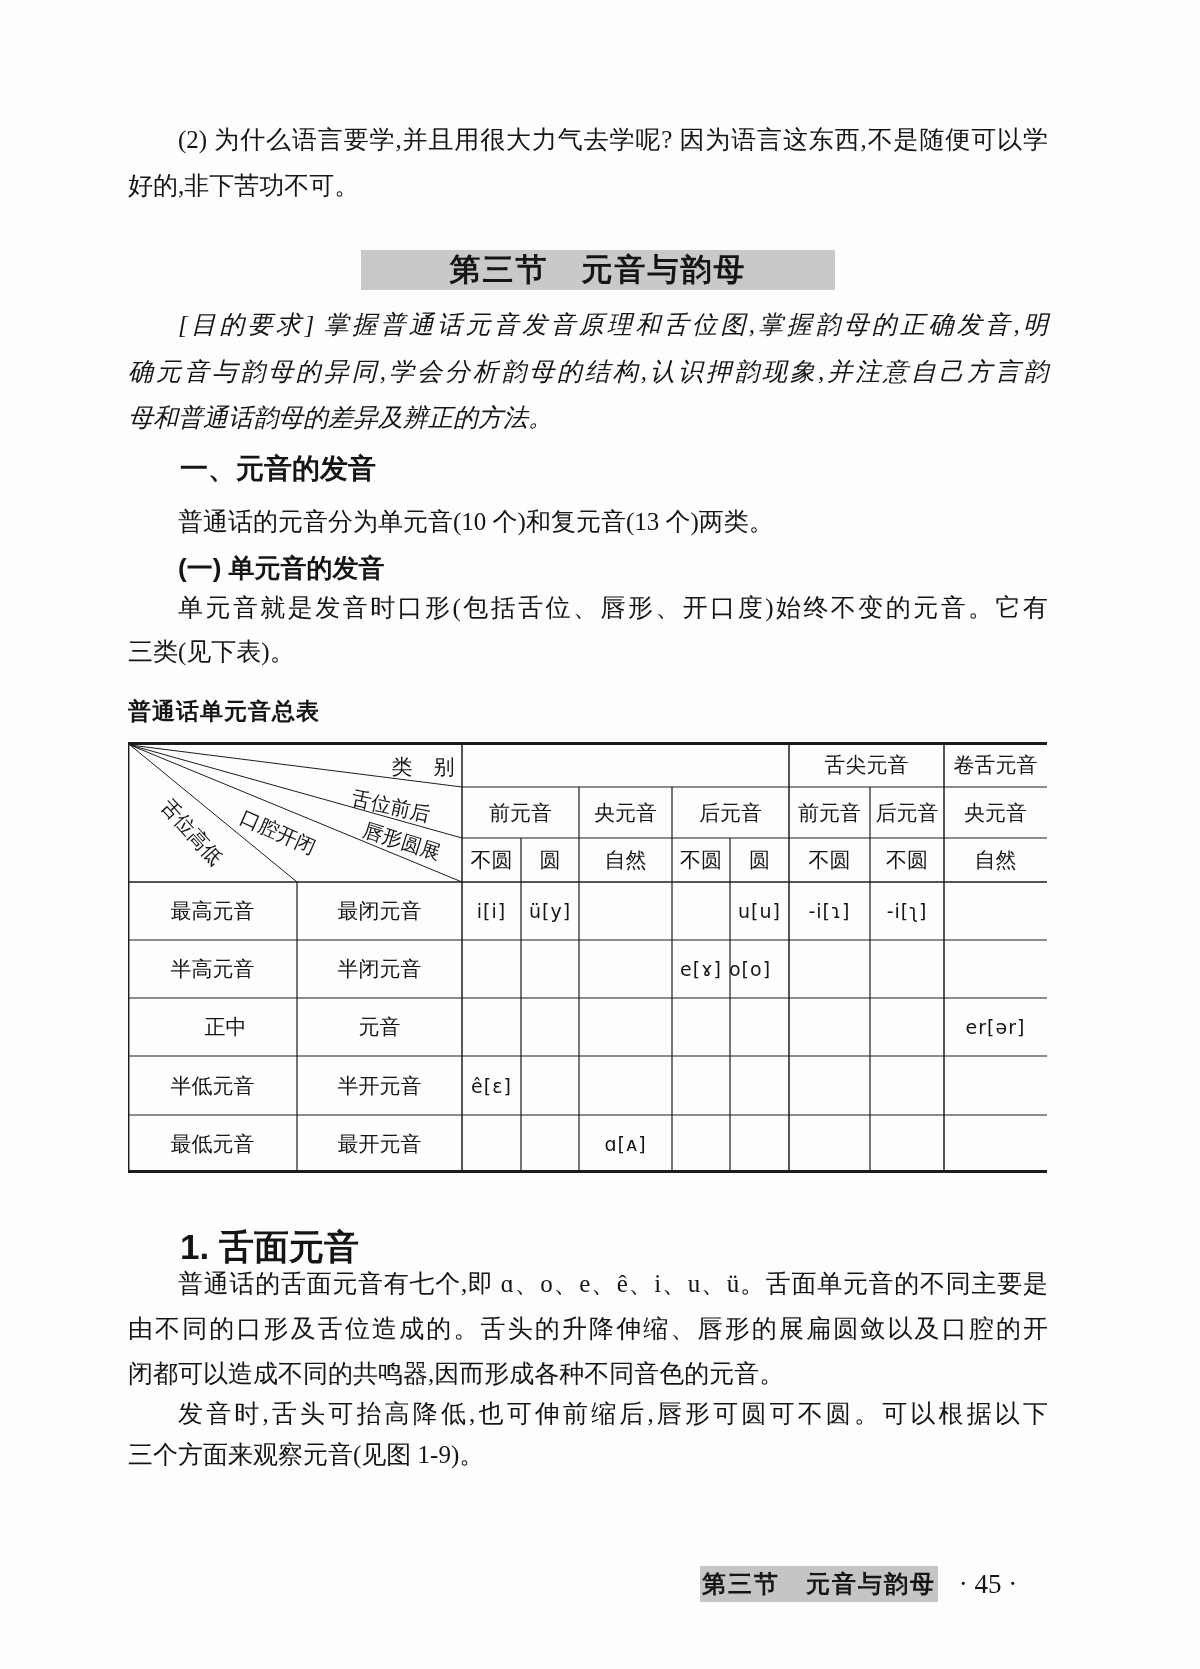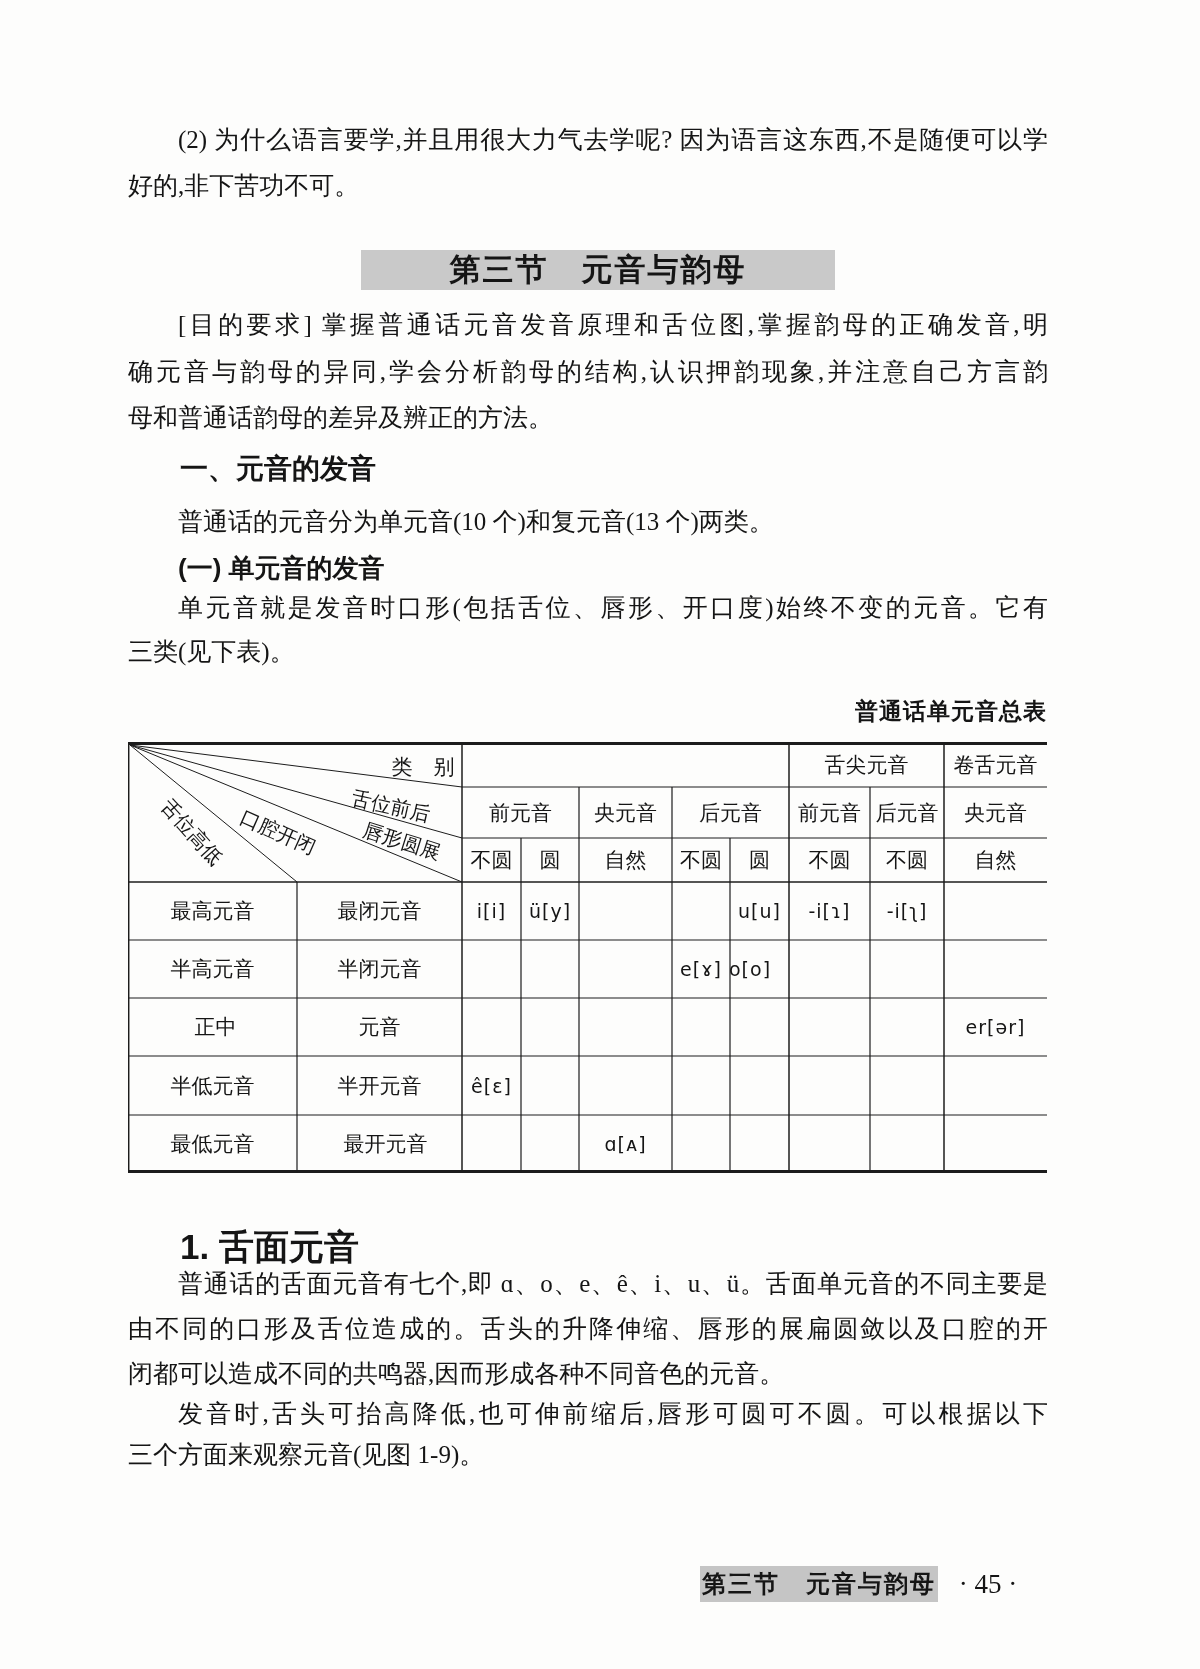--- a/index.html
+++ b/index.html
@@ -1,26 +1,26 @@
 <!DOCTYPE html>
 <html><head>
 <meta charset="utf-8">
 <style>
   html,body{margin:0;padding:0;background:#e8e8e8;}
   .page{position:relative;width:1200px;height:1669px;background:#fdfdfc;color:#151515;overflow:hidden;
         font-family:"Liberation Serif","DejaVu Serif",serif;}
   .ln{position:absolute;left:128px;width:920px;height:46px;line-height:46px;font-size:25px;box-sizing:border-box;}
   .jl{text-align:justify;text-align-last:justify;}
   .ind{padding-left:50px;}
-  .kai{}
+  .kai{font-style:italic;}
   .hd{position:absolute;font-family:Liberation Sans, sans-serif;font-weight:bold;white-space:nowrap;}
   .secbox{position:absolute;left:361px;top:250px;width:474px;height:40px;background:#c9c9c9;
           display:flex;align-items:center;justify-content:center;}
   .secbox span{font-family:"Liberation Sans","DejaVu Sans",sans-serif;font-weight:bold;font-size:31px;letter-spacing:2px;}
-  .ttitle{position:absolute;left:128px;top:696px;width:919px;text-align:right;
+  .ttitle{position:absolute;left:128px;top:696px;width:919px;text-align:left;
           font-family:"Liberation Sans","DejaVu Sans",sans-serif;font-weight:bold;font-size:23px;letter-spacing:1px;}
   .vtable{position:absolute;left:128px;top:742px;width:919px;height:431px;}
   .vtable svg{position:absolute;left:0;top:0;}
   .tc{position:absolute;display:flex;align-items:center;justify-content:center;
       font-size:21px;white-space:nowrap;}
   .ipa{font-family:"DejaVu Sans",sans-serif;font-size:19px;letter-spacing:1px;}
   .ftbox{position:absolute;left:700px;top:1566px;width:238px;height:36px;background:#c5c5c5;
          display:flex;align-items:center;justify-content:center;}
   .ftbox span{font-family:"Liberation Sans","DejaVu Sans",sans-serif;font-weight:bold;font-size:24px;letter-spacing:2px;}
   .pgnum{position:absolute;left:938px;top:1566px;width:100px;height:36px;line-height:36px;
@@ -128,21 +128,21 @@
     <div class="tc" style="left:169px;top:198px;width:165px;height:58px">半闭元音</div>
     <div class="tc ipa" style="left:334px;top:198px;width:59px;height:58px"></div>
     <div class="tc ipa" style="left:393px;top:198px;width:58px;height:58px"></div>
     <div class="tc ipa" style="left:451px;top:198px;width:93px;height:58px"></div>
     <div class="tc ipa" style="left:544px;top:198px;width:58px;height:58px">e[ɤ]</div>
     <div class="tc ipa" style="left:602px;top:198px;width:40px;height:58px">o[o]</div>
     <div class="tc ipa" style="left:661px;top:198px;width:81px;height:58px"></div>
     <div class="tc ipa" style="left:742px;top:198px;width:74px;height:58px"></div>
     <div class="tc ipa" style="left:816px;top:198px;width:103px;height:58px"></div>
 
-    <div class="tc" style="left:3px;top:256px;width:169px;height:58px">正中</div>
+    <div class="tc" style="left:13px;top:256px;width:169px;height:58px">正中</div>
     <div class="tc" style="left:169px;top:256px;width:165px;height:58px">元音</div>
     <div class="tc ipa" style="left:334px;top:256px;width:59px;height:58px"></div>
     <div class="tc ipa" style="left:393px;top:256px;width:58px;height:58px"></div>
     <div class="tc ipa" style="left:451px;top:256px;width:93px;height:58px"></div>
     <div class="tc ipa" style="left:544px;top:256px;width:58px;height:58px"></div>
     <div class="tc ipa" style="left:602px;top:256px;width:59px;height:58px"></div>
     <div class="tc ipa" style="left:661px;top:256px;width:81px;height:58px"></div>
     <div class="tc ipa" style="left:742px;top:256px;width:74px;height:58px"></div>
     <div class="tc ipa" style="left:816px;top:256px;width:103px;height:58px">er[ər]</div>
 
@@ -151,21 +151,21 @@
     <div class="tc ipa" style="left:334px;top:314px;width:59px;height:59px">ê[ɛ]</div>
     <div class="tc ipa" style="left:393px;top:314px;width:58px;height:59px"></div>
     <div class="tc ipa" style="left:451px;top:314px;width:93px;height:59px"></div>
     <div class="tc ipa" style="left:544px;top:314px;width:58px;height:59px"></div>
     <div class="tc ipa" style="left:602px;top:314px;width:59px;height:59px"></div>
     <div class="tc ipa" style="left:661px;top:314px;width:81px;height:59px"></div>
     <div class="tc ipa" style="left:742px;top:314px;width:74px;height:59px"></div>
     <div class="tc ipa" style="left:816px;top:314px;width:103px;height:59px"></div>
 
     <div class="tc" style="left:0;top:373px;width:169px;height:58px">最低元音</div>
-    <div class="tc" style="left:175px;top:373px;width:165px;height:58px">最开元音</div>
+    <div class="tc" style="left:169px;top:373px;width:165px;height:58px">最开元音</div>
     <div class="tc ipa" style="left:334px;top:373px;width:59px;height:58px"></div>
     <div class="tc ipa" style="left:393px;top:373px;width:58px;height:58px"></div>
     <div class="tc ipa" style="left:451px;top:373px;width:93px;height:58px">ɑ[ᴀ]</div>
     <div class="tc ipa" style="left:544px;top:373px;width:58px;height:58px"></div>
     <div class="tc ipa" style="left:602px;top:373px;width:59px;height:58px"></div>
     <div class="tc ipa" style="left:661px;top:373px;width:81px;height:58px"></div>
     <div class="tc ipa" style="left:742px;top:373px;width:74px;height:58px"></div>
     <div class="tc ipa" style="left:816px;top:373px;width:103px;height:58px"></div>
   </div>
 

